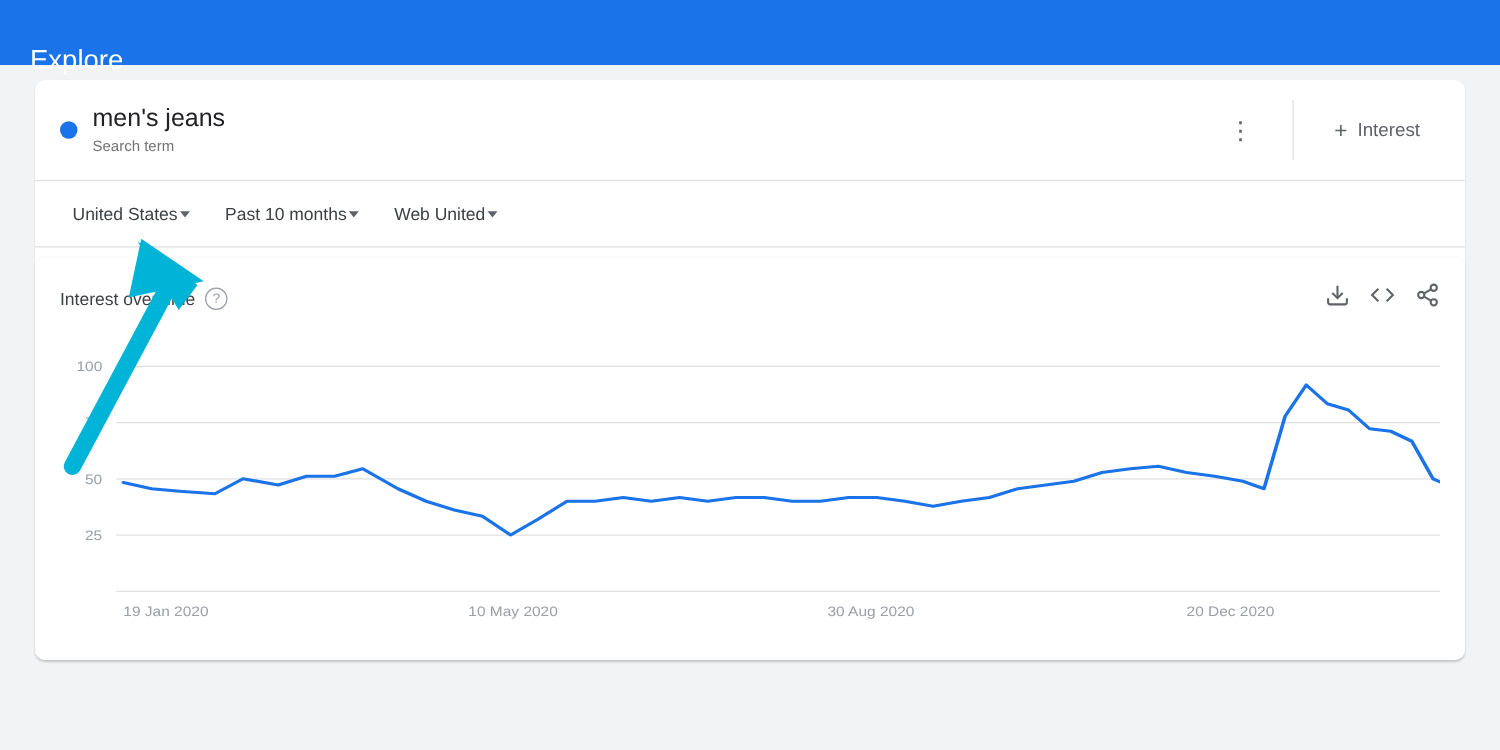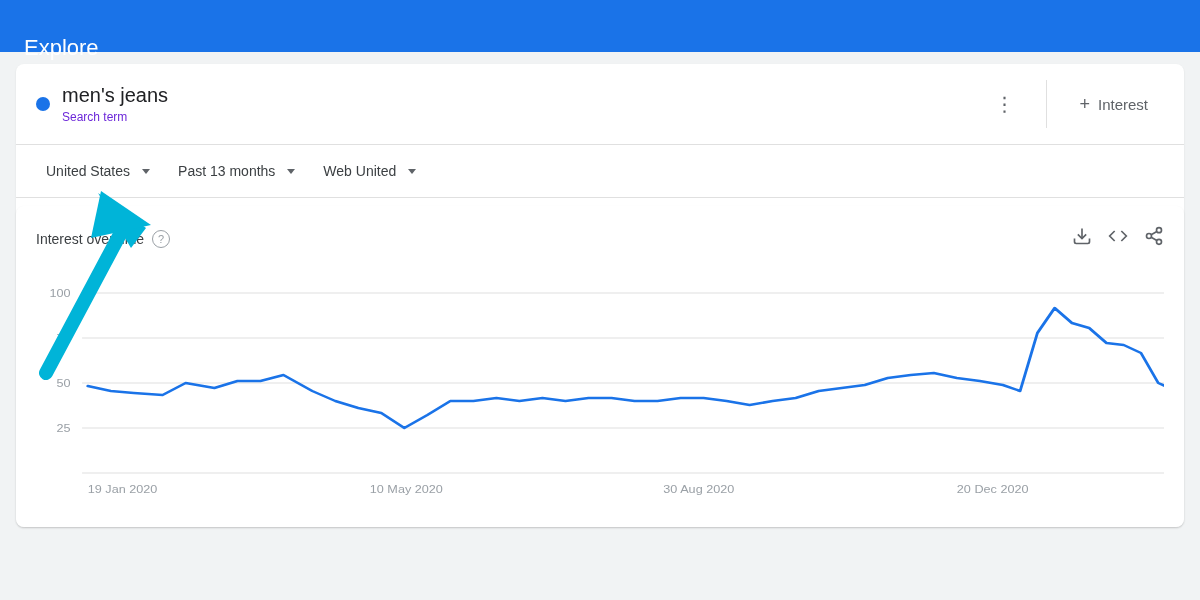--- a/index.html
+++ b/index.html
@@ -15,21 +15,21 @@
     }
     .header-title {
       color: white;
       font-size: 22px;
       font-weight: 400;
       margin-top: 43px;
     }
 
     
     .main {
-      padding: 0 16px;
+      padding: 0 28px;
       position: relative;
     }
 
     
     .search-term-row {
       display: flex;
       align-items: center;
       padding: 16px 20px;
       border-bottom: 1px solid #e0e0e0;
     }
@@ -44,21 +44,21 @@
     .search-term-info {
       flex: 1;
     }
     .search-term-name {
       font-size: 20px;
       color: #202124;
       font-weight: 400;
     }
     .search-term-label {
       font-size: 12px;
-      color: #6d28d9;
+      color: #737373;
       margin-top: 3px;
     }
     .three-dots-btn {
       background: none;
       border: none;
       cursor: pointer;
       color: #5f6368;
       font-size: 20px;
       padding: 8px;
       margin-right: 8px;
@@ -91,21 +91,21 @@
       align-items: center;
       padding: 12px 20px;
       gap: 8px;
       background: white;
       margin-top: 0;
       border-bottom: 1px solid #e0e0e0;
     }
     .filter-btn {
       display: flex;
       align-items: center;
-      gap: 10px;
+      gap: 0;
       background: none;
       border: none;
       cursor: pointer;
       color: #3c4043;
       font-size: 14px;
       padding: 6px 10px;
       border-radius: 4px;
     }
     .chevron-down {
       display: inline-block;
@@ -202,21 +202,21 @@
         <span>Interest</span>
       </button>
     </div>
 
     <div class="filters-row">
       <button class="filter-btn">
         <span>United States</span>
         <span class="chevron-down"></span>
       </button>
       <button class="filter-btn">
-        <span>Past 13 months</span>
+        <span>Past 10 months</span>
         <span class="chevron-down"></span>
       </button>
       <button class="filter-btn">
         <span>Web United</span>
         <span class="chevron-down"></span>
       </button>
     </div>
 
     <div class="chart-section">
       <div class="chart-header">

